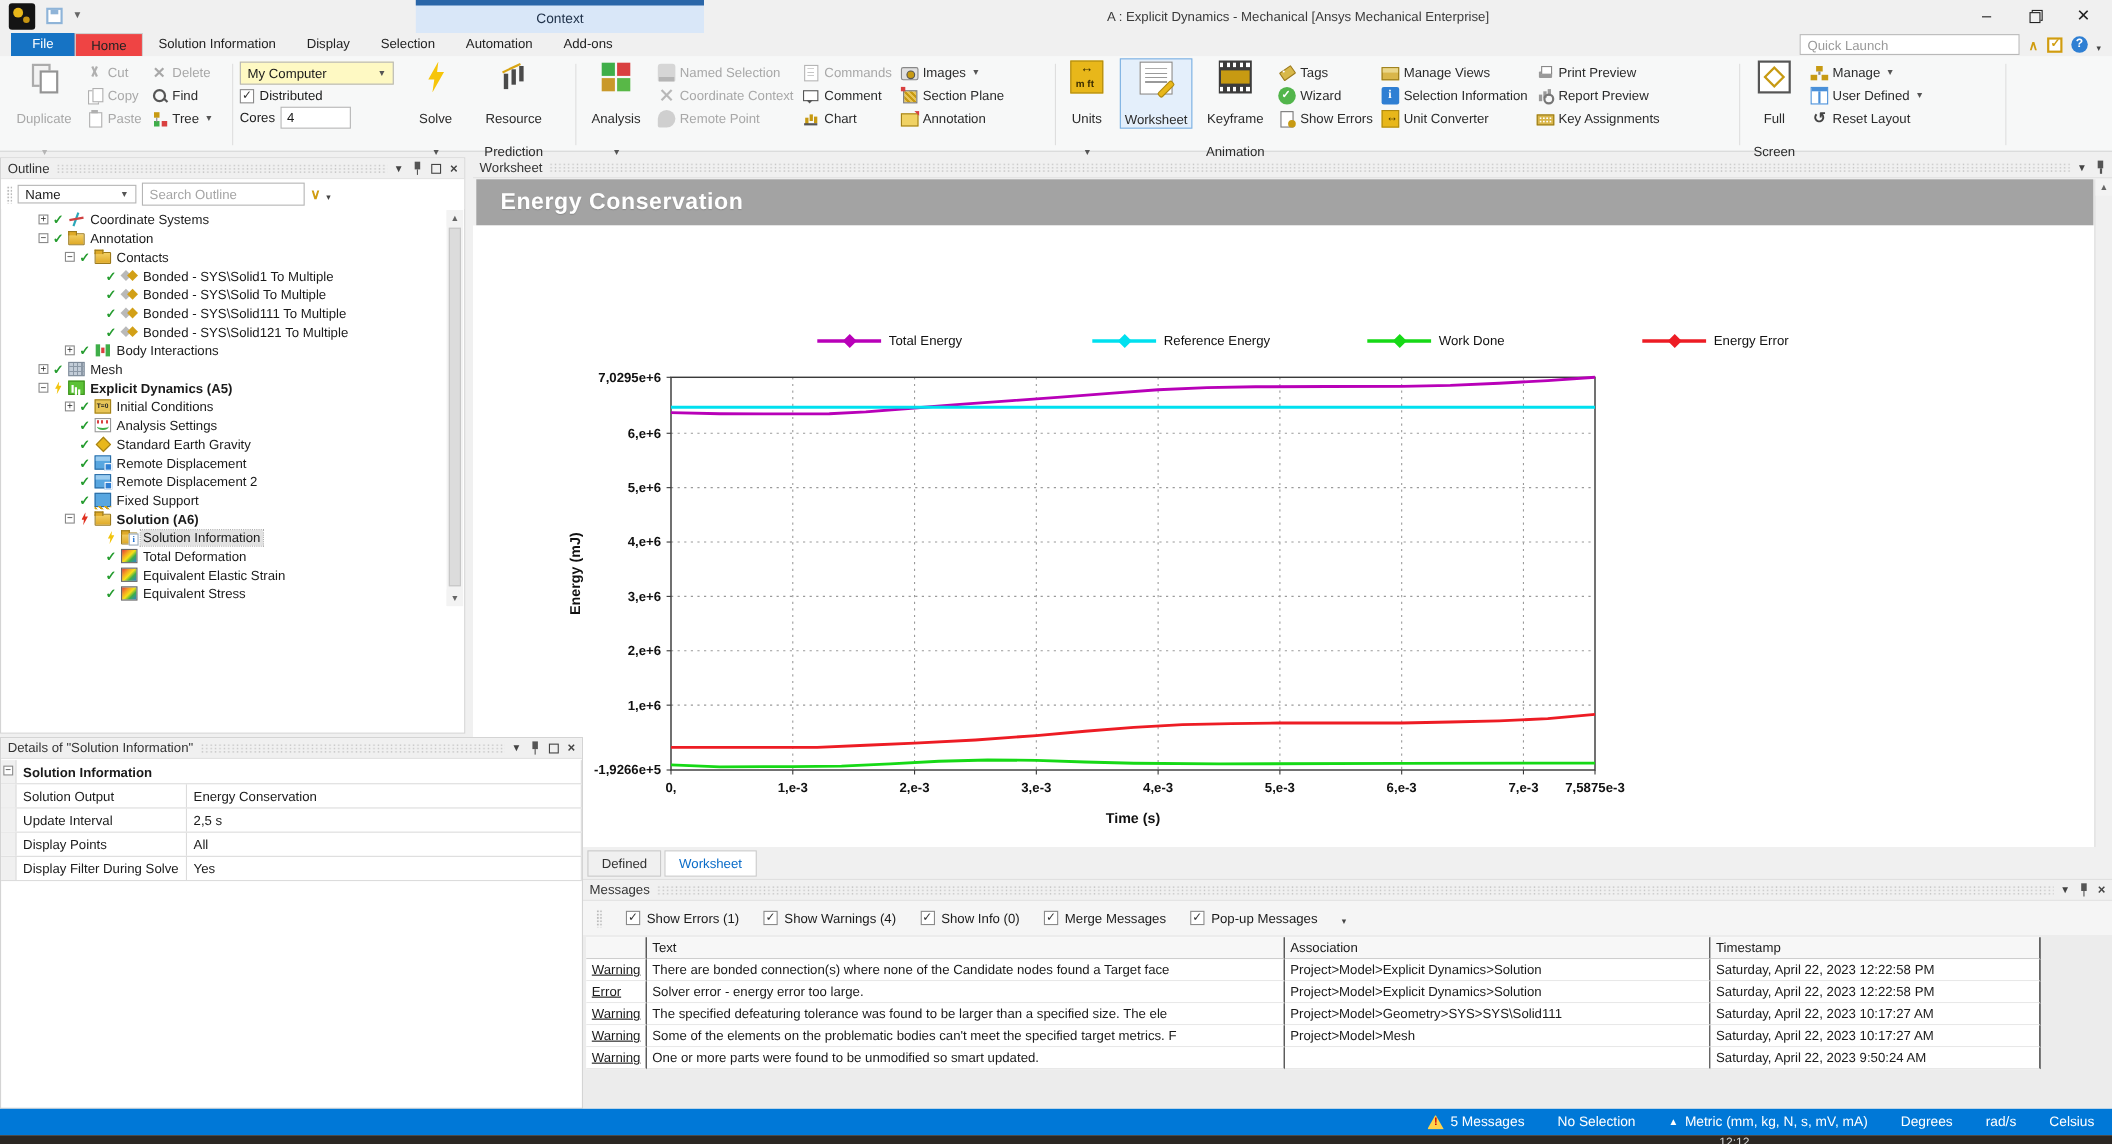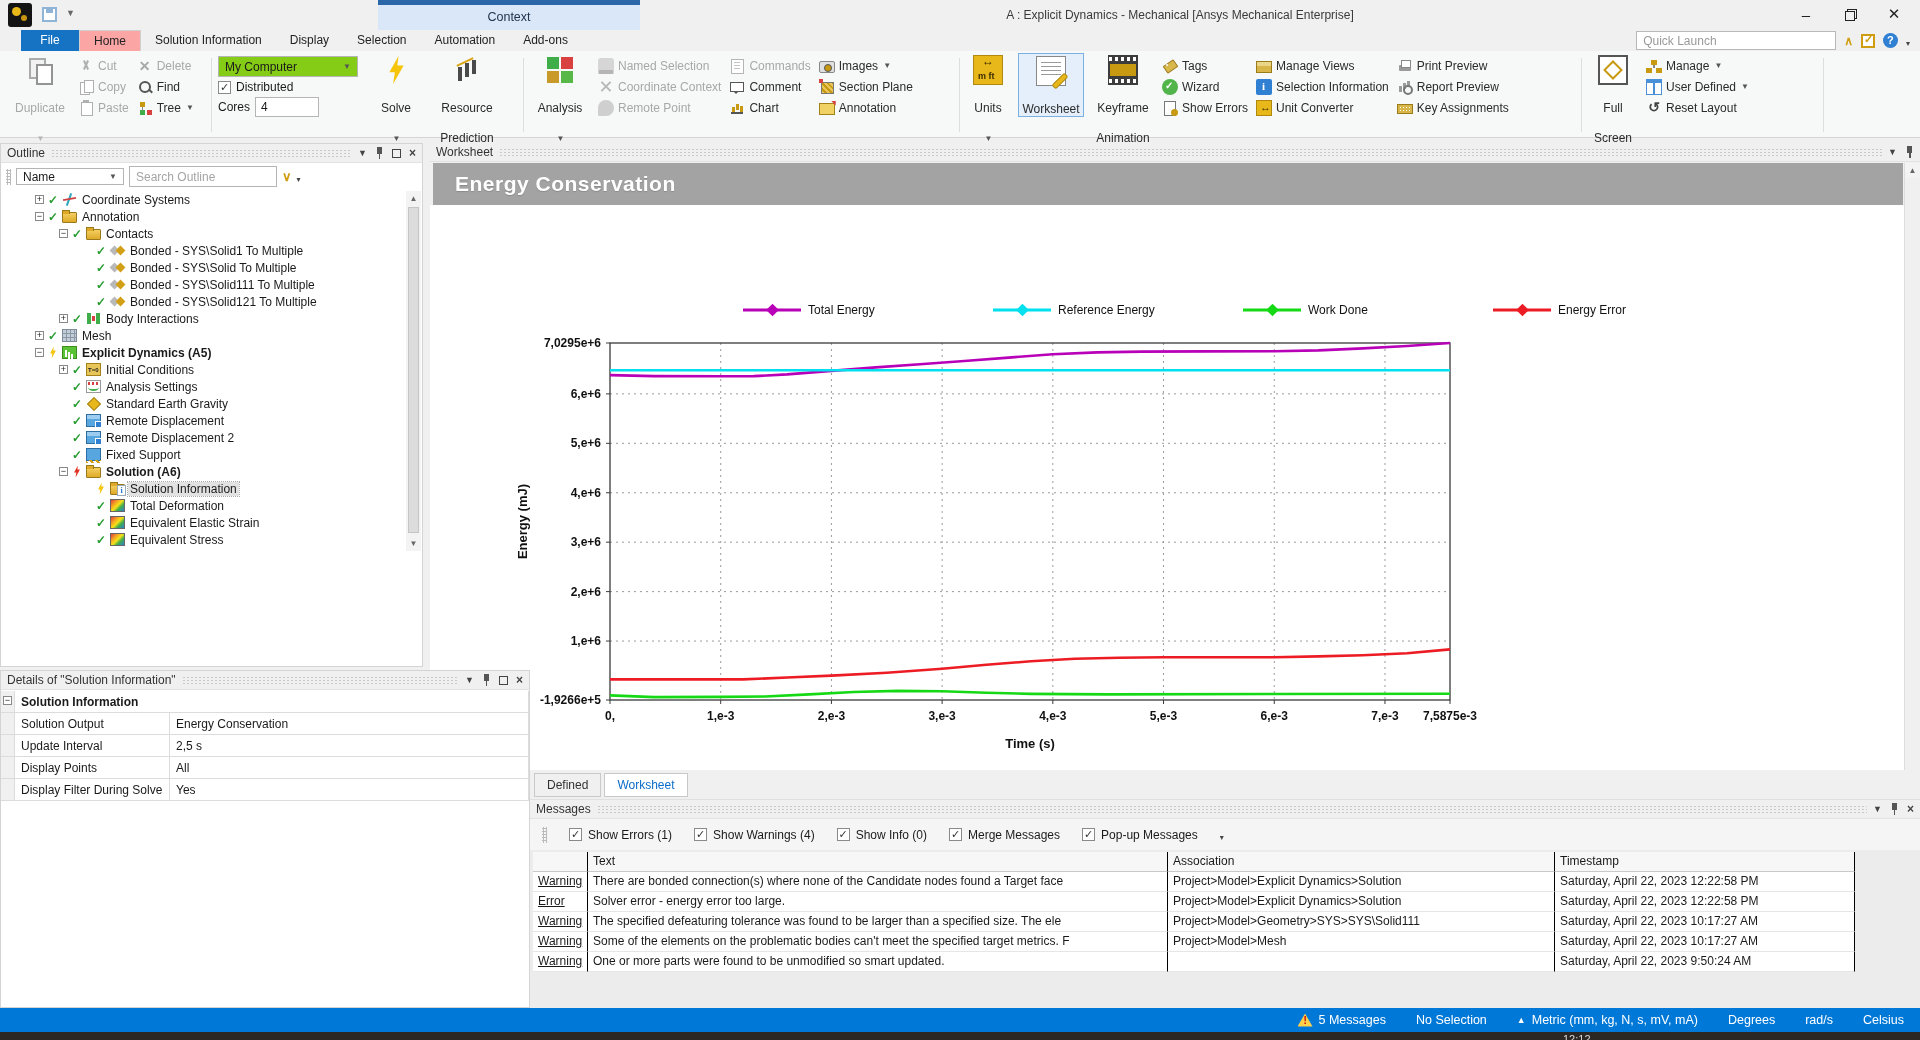--- a/index.html
+++ b/index.html
@@ -17,23 +17,23 @@
 .ctxtab{position:absolute;left:378px;top:0;width:262px;height:30px;background:#d9e7f8;border-top:5px solid #2a66a8;text-align:center;line-height:24px;color:#1d3least;color:#22344c;font-size:12.5px}
 .ttitle{position:absolute;left:640px;right:200px;top:0;height:30px;line-height:30px;text-align:center;color:#3a3a3a;font-size:12px;white-space:nowrap;overflow:hidden}
 .winbtns{position:absolute;right:4px;top:0;display:flex}
 .wbtn{width:44px;height:28px;display:flex;align-items:center;justify-content:center;color:#222;font-size:15px}
 .restoreglyph{position:relative;width:10px;height:10px}
 .restoreglyph::before{content:"";position:absolute;left:2px;top:0;width:8px;height:8px;border:1.2px solid #222}
 .restoreglyph::after{content:"";position:absolute;left:0;top:2px;width:8px;height:8px;border:1.2px solid #222;background:#f0f0f0}
 
 
 .tabrow{position:absolute;left:0;top:30px;width:100%;height:21px;display:flex;align-items:stretch;background:#f0f0f0}
-.ftab{width:58px;margin-left:21px;background:#1673c4;color:#fff;text-align:center;line-height:21px}
+.ftab{width:58px;margin-left:10px;background:#1673c4;color:#fff;text-align:center;line-height:21px}
 .mtab{padding:0 14px;line-height:21px;color:#222}
-.mtab.active{background:#fca5a5;border:1px solid #d0d0d0;border-bottom:none}
+.mtab.active{background:#ef4444;border:1px solid #d0d0d0;border-bottom:none}
 .tabspacer{flex:1}
 .ql{width:200px;height:19px;margin-top:1px;border:1px solid #b9b9b9;background:#fff;padding:0 6px;font-size:12px;color:#1a1a1a;font-family:"Liberation Sans",sans-serif}
 .ql::placeholder{color:#9a9a9a}
 .qlico{display:flex;align-items:center;gap:8px;margin:0 10px 0 8px}
 .caret{color:#d09c10;font-weight:bold;font-size:12px}
 .chkico{width:14px;height:14px;border:2px solid #d09c10;position:relative;background:#fff}
 .chkico::after{content:"✓";position:absolute;left:1px;top:-3px;color:#d09c10;font-size:11px;font-weight:bold}
 .helpico{width:15px;height:15px;border-radius:50%;background:#2f7fd3;color:#fff;font-weight:bold;font-size:11px;text-align:center;line-height:15px}
 
 
@@ -44,21 +44,21 @@
 .rlabel{height:15px;text-align:center;font-size:11px;color:#5f5f5f;position:relative}
 .launcher{position:absolute;right:2px;top:2px;width:9px;height:9px;border-right:1.5px solid #8a8a8a;border-bottom:1.5px solid #8a8a8a}
 .bigbtn{display:flex;flex-direction:column;align-items:center;width:60px;padding-top:2px;gap:17px;font-size:12px;text-align:center;color:#2b2b2b;line-height:13px}
 .bigbtn.active{border:1px solid #7ab0e2;background:#e4effb}
 .scol{display:flex;flex-direction:column;padding-top:2px}
 .sbtn{display:flex;align-items:center;gap:4px;height:21px;font-size:12px;color:#2b2b2b;white-space:nowrap}
 .dis{color:#a8a8a8}
 .dd{font-size:8px;color:#555;margin-left:1px}
 .dis .dd{color:#b5b5b5}
 .solvecol{display:flex;flex-direction:column;gap:3px;padding-top:3px}
-.selbox{width:140px;height:21px;border:1px solid #b5b5b5;background:#84cc16;display:flex;align-items:center;justify-content:space-between;padding:0 6px}
+.selbox{width:140px;height:21px;border:1px solid #b5b5b5;background:#fef9c3;display:flex;align-items:center;justify-content:space-between;padding:0 6px}
 .cbrow{display:flex;align-items:center;gap:5px}
 .cb{width:13px;height:13px;border:1px solid #8a8a8a;background:#fff;font-size:11px;line-height:11px;text-align:center;color:#333;flex:none}
 .inp{width:64px;height:20px;border:1px solid #b5b5b5;background:#fff;padding:0 5px;display:flex;align-items:center}
 
 
 .ic{position:relative;display:inline-block;width:16px;height:16px;flex:none}
 .bi{position:relative;display:inline-block;width:30px;height:30px;flex:none}
 .bi-dup::before{content:"";position:absolute;left:4px;top:3px;width:13px;height:17px;border:2px solid #ababab;background:#f2f2f2}
 .bi-dup::after{content:"";position:absolute;left:11px;top:9px;width:13px;height:17px;border:2px solid #949494;background:#fff}
 .bolt{position:absolute;left:7px;top:1px;width:17px;height:28px;background:#f6c50a;clip-path:polygon(62% 0,8% 58%,40% 58%,30% 100%,92% 34%,55% 34%)}

